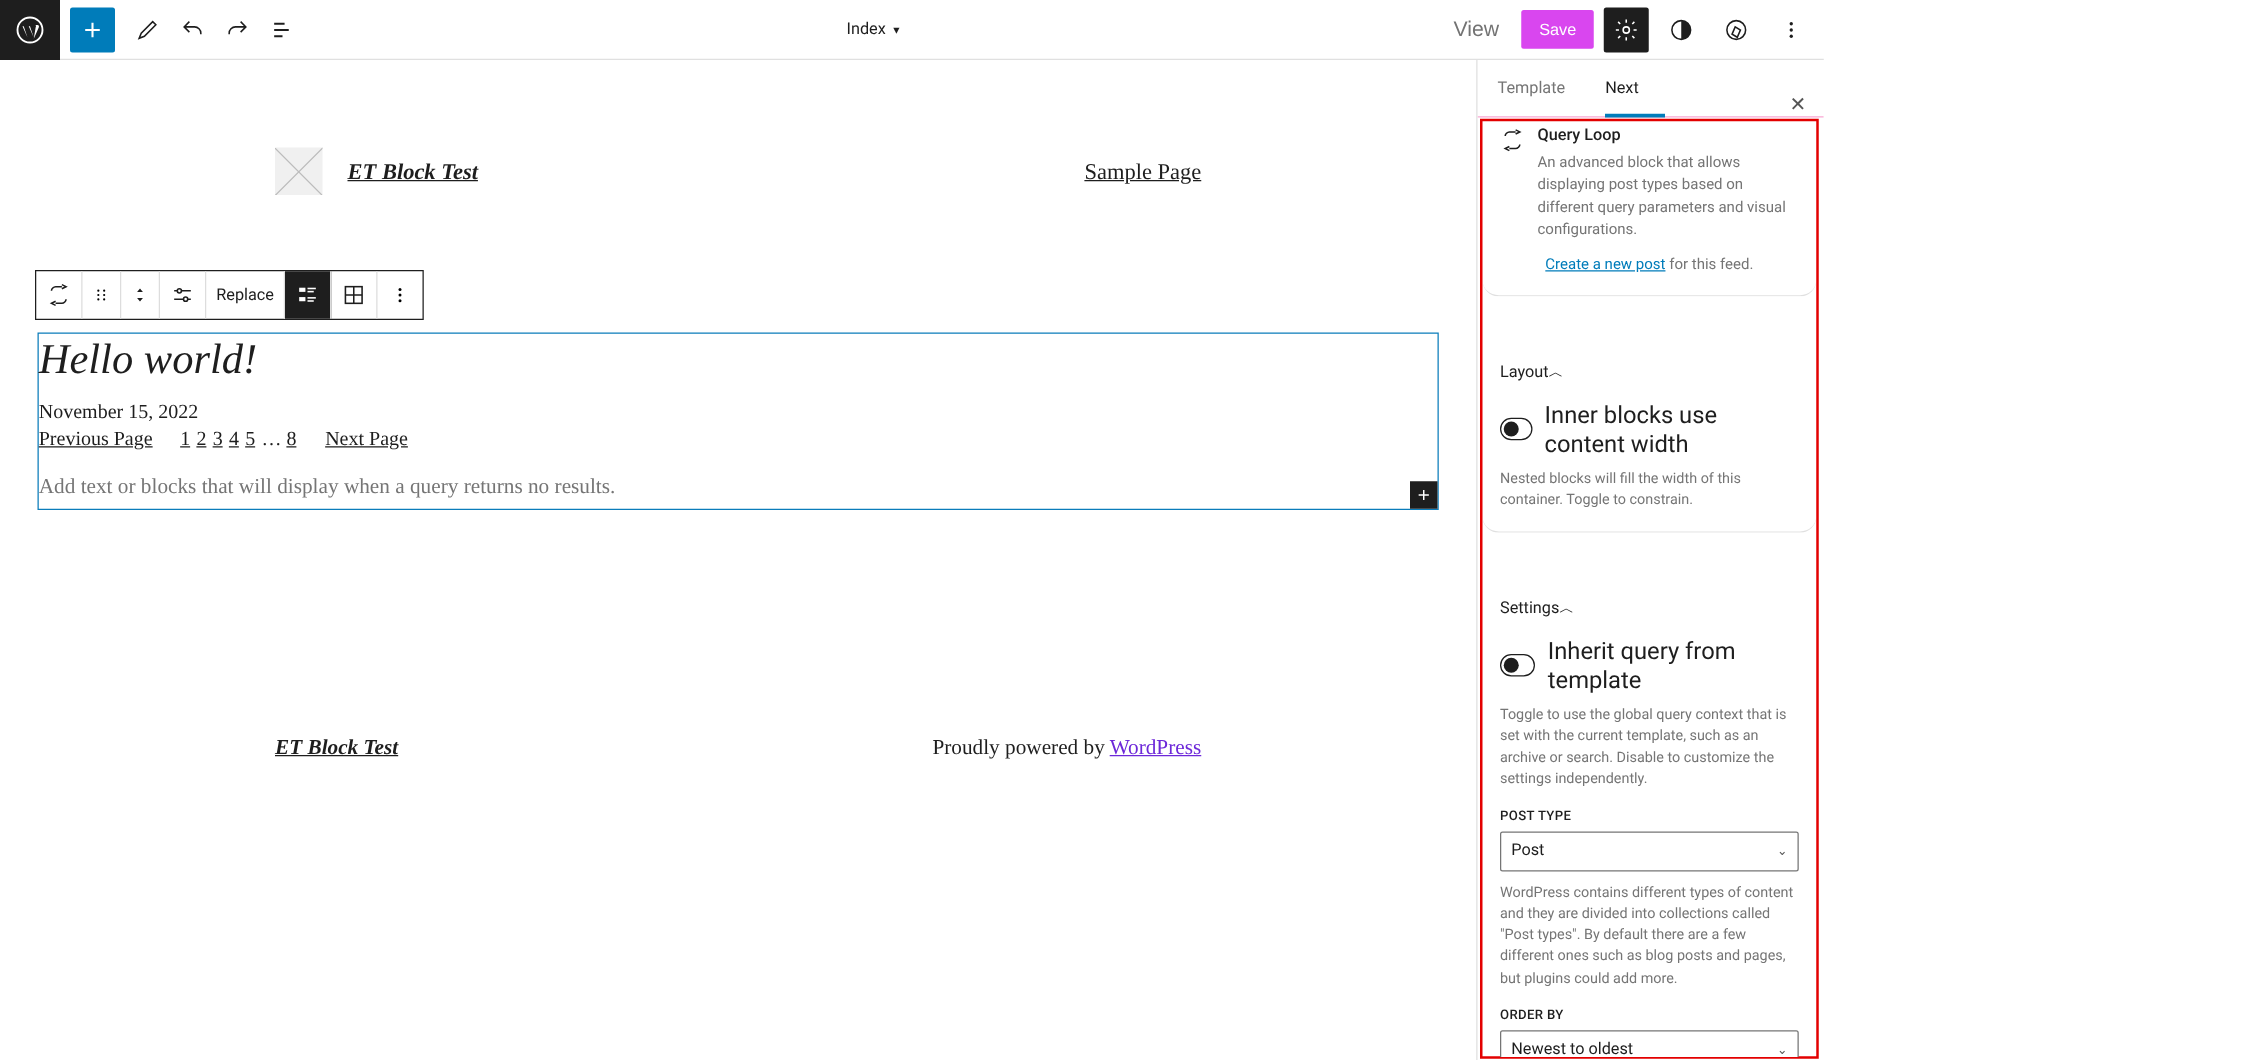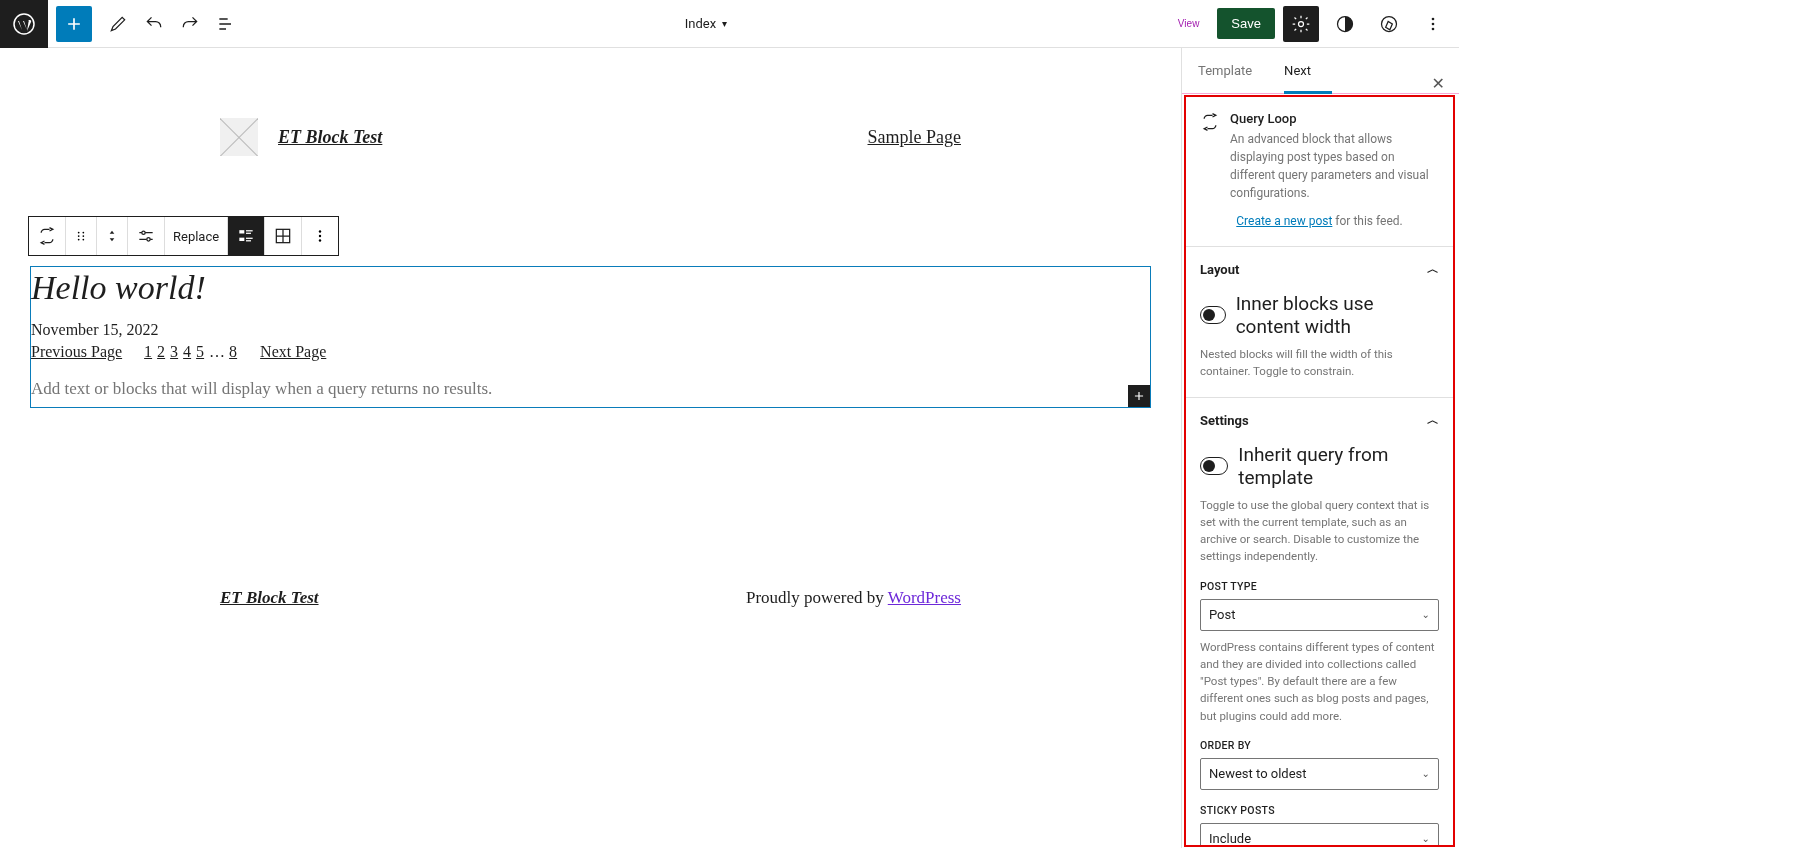--- a/index.html
+++ b/index.html
@@ -9,22 +9,22 @@
 
 .topbar { display: flex; align-items: center; height: 48px; border-bottom: 1px solid #e0e0e0; }
 .wp-logo { width: 48px; height: 48px; background: #1e1e1e; display: flex; align-items: center; justify-content: center; color: #fff; }
 .wp-logo svg { width: 24px; height: 24px; }
 .tb-left { display: flex; align-items: center; gap: 0; padding-left: 8px; }
 .icon-btn { width: 36px; height: 36px; display: inline-flex; align-items: center; justify-content: center; background: none; border: none; cursor: pointer; color: #1e1e1e; border-radius: 2px; }
 .icon-btn.primary { background: #007cba; color: #fff; margin-right: 8px; }
 .icon-btn.dark { background: #1e1e1e; color: #fff; }
 .tb-center { flex: 1; display: flex; align-items: center; justify-content: center; gap: 6px; color: #1e1e1e; font-size: 13px; cursor: pointer; }
 .tb-right { display: flex; align-items: center; gap: 8px; padding-right: 8px; }
-.link-btn { background: none; border: none; color: #a21caf; cursor: pointer; font-size: 10px; padding: 6px 10px; }
-.save-btn { background: #14532d; color: #fff; border: none; padding: 8px 14px; font-size: 13px; cursor: pointer; border-radius: 2px; }
+.link-btn { background: none; border: none; color: #737373; cursor: pointer; font-size: 17px; padding: 6px 10px; }
+.save-btn { background: #d946ef; color: #fff; border: none; padding: 8px 14px; font-size: 13px; cursor: pointer; border-radius: 2px; }
 .chev { font-size: 10px; }
 
 
 .row { display: flex; flex: 1; min-height: 0; }
 .canvas { flex: 1; padding: 70px 30px 30px 30px; position: relative; overflow: auto; }
 .canvas-inner { max-width: 1200px; margin: 0 auto; }
 
 .site-hdr { display: flex; align-items: center; justify-content: space-between; margin-bottom: 60px; }
 .site-hdr-l { display: flex; align-items: center; gap: 20px; }
 .logo-ph { width: 38px; height: 38px; background: #f0f0f0; position: relative; overflow: hidden; }
@@ -58,30 +58,30 @@
 
 
 .sidebar { width: 278px; border-left: 1px solid #e0e0e0; display: flex; flex-direction: column; overflow-y: auto; }
 .tabs { display: flex; align-items: flex-end; border-bottom: 1px solid #f9a8d4; height: 46px; position: relative; }
 .tabs .tab { flex: 0 0 auto; padding: 0 16px; height: 46px; display: flex; align-items: center; font-size: 13px; cursor: pointer; color: #757575; }
 .tabs .tab.active { color: #1e1e1e; }
 .tabs .tab.active::after { content: ""; position: absolute; bottom: -1px; height: 3px; background: #007cba; width: 48px; }
 .tabs .close { margin-left: auto; padding: 0 14px; cursor: pointer; font-size: 16px; color: #555; }
 
 .panel-scroll { border: 2px solid #e30000; margin: 1px 4px 1px 2px; flex: 1; overflow-y: auto; }
-.panel { padding: 14px 14px 16px 14px; border-bottom: 1px solid #e0e0e0; }
+.panel { padding: 4px 14px 16px 14px; border-bottom: 1px solid #e0e0e0; border-radius: 13px; }
 .panel:last-child { border-bottom: none; }
 .bh { display: flex; gap: 10px; }
 .bh .ic { flex: 0 0 20px; color: #1e1e1e; padding-top: 1px; }
 .bh .txt .t { font-size: 13px; font-weight: 500; margin-bottom: 4px; }
 .bh .txt .d { font-size: 12px; color: #757575; line-height: 1.5; }
 .create-row { text-align: center; font-size: 12px; color: #757575; padding: 12px 0 2px; }
 .create-row a { color: #007cba; text-decoration: underline; cursor: pointer; }
 
-.sect-hd { display: flex; justify-content: space-between; align-items: center; font-size: 13px; font-weight: 700; cursor: pointer; }
+.sect-hd { display: flex; align-items: center; font-size: 13px; font-weight: 400; cursor: pointer; margin-top: 48px; }
 .sect-hd .car { font-size: 12px; }
 .toggle-row { display: flex; align-items: center; gap: 10px; margin-top: 14px; }
 .toggle { width: 32px; height: 18px; border: 1px solid #1e1e1e; border-radius: 10px; position: relative; cursor: pointer; }
 .toggle .knob { width: 12px; height: 12px; background: #1e1e1e; border-radius: 50%; position: absolute; top: 2px; left: 2px; }
 .toggle-lbl { font-size: 19px; }
 .help { font-size: 11.5px; color: #757575; margin-top: 8px; line-height: 1.5; }
 
 .fld-lbl { font-size: 10.5px; text-transform: uppercase; color: #1e1e1e; font-weight: 500; margin-top: 14px; letter-spacing: 0.3px; }
 .sel { width: 100%; height: 32px; border: 1px solid #757575; border-radius: 2px; margin-top: 6px; padding: 0 8px; font-size: 13px; background: #fff; display: flex; align-items: center; justify-content: space-between; cursor: pointer; }
 .sel .car { font-size: 10px; color: #555; }

